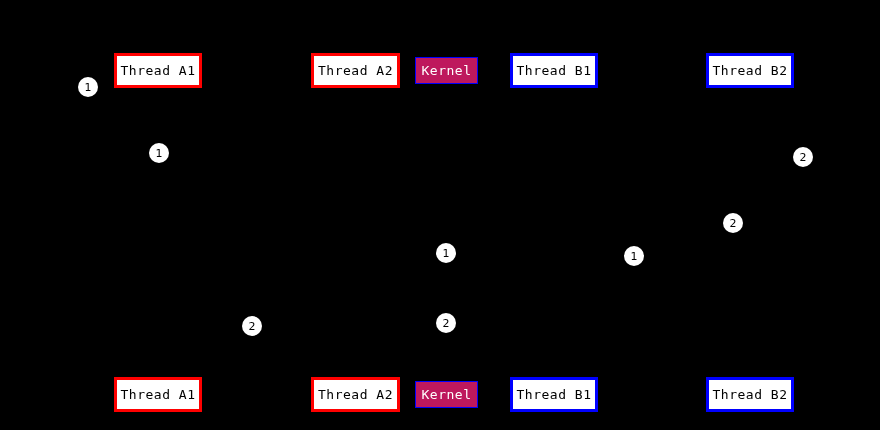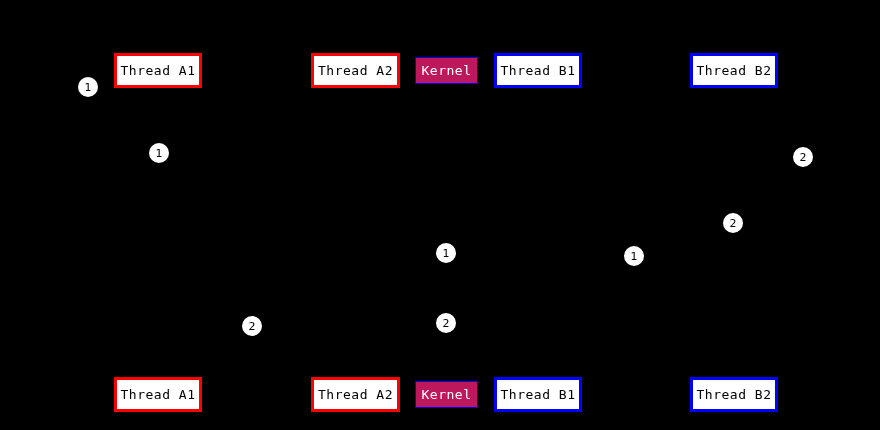--- a/index.html
+++ b/index.html
@@ -35,20 +35,21 @@
   }
   .participant.red {
     border: 3px solid #FF0000;
     background: #FFFFFF;
     color: #000000;
   }
   .participant.blue-outline {
     border: 3px solid #0000FF;
     background: #FFFFFF;
     color: #000000;
+    margin-left: 16px;
   }
   .participant.blue-fill {
     border: 1px solid #0000FF;
     background: #be185d;
     color: #FFFFFF;
   }
   .lifeline {
     position: absolute;
     width: 1px;
     background: #000000;

